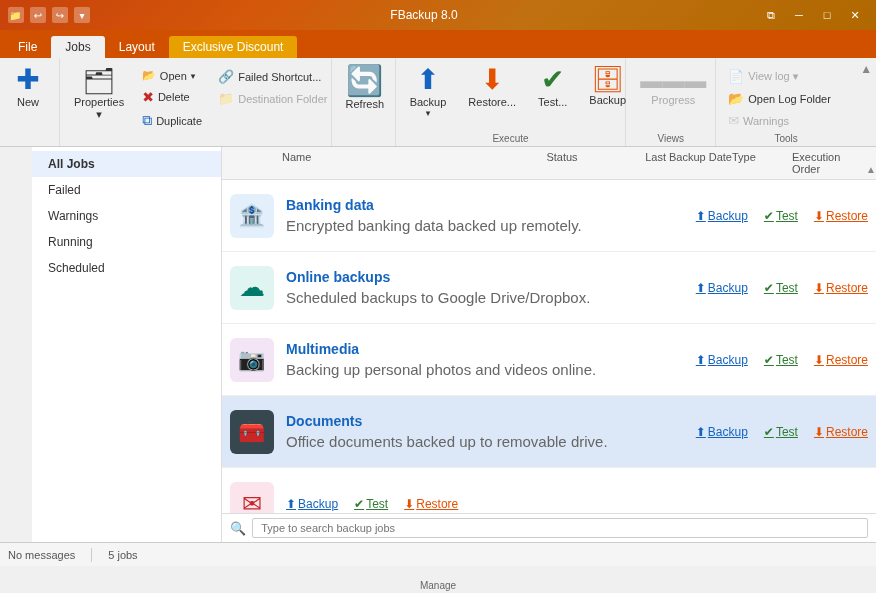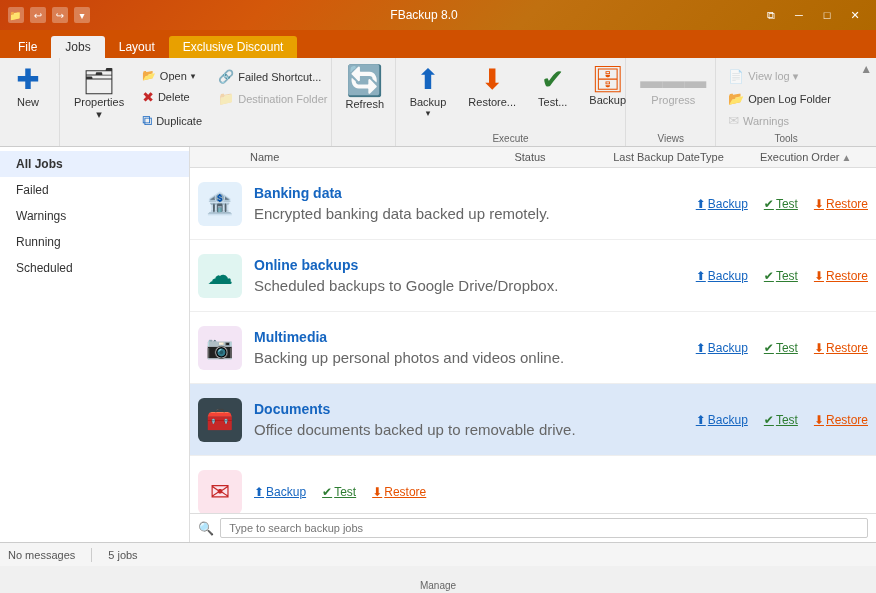--- a/index.html
+++ b/index.html
@@ -94,20 +94,21 @@
     .ribbon-col { display: flex; flex-direction: column; gap: 1px; padding-top: 2px; }
 
     
     .icon-blue { color: #1565c0; }
     .icon-green { color: #2e7d32; }
 
     
     .main-container {
       display: flex;
       height: calc(593px - 30px - 28px - 88px - 28px - 24px);
+      padding-left: 32px;
     }
 
     
     .sidebar {
       width: 190px;
       background: white;
       border-right: 1px solid #ddd;
       padding: 4px 0;
     }
     .sidebar-item {

